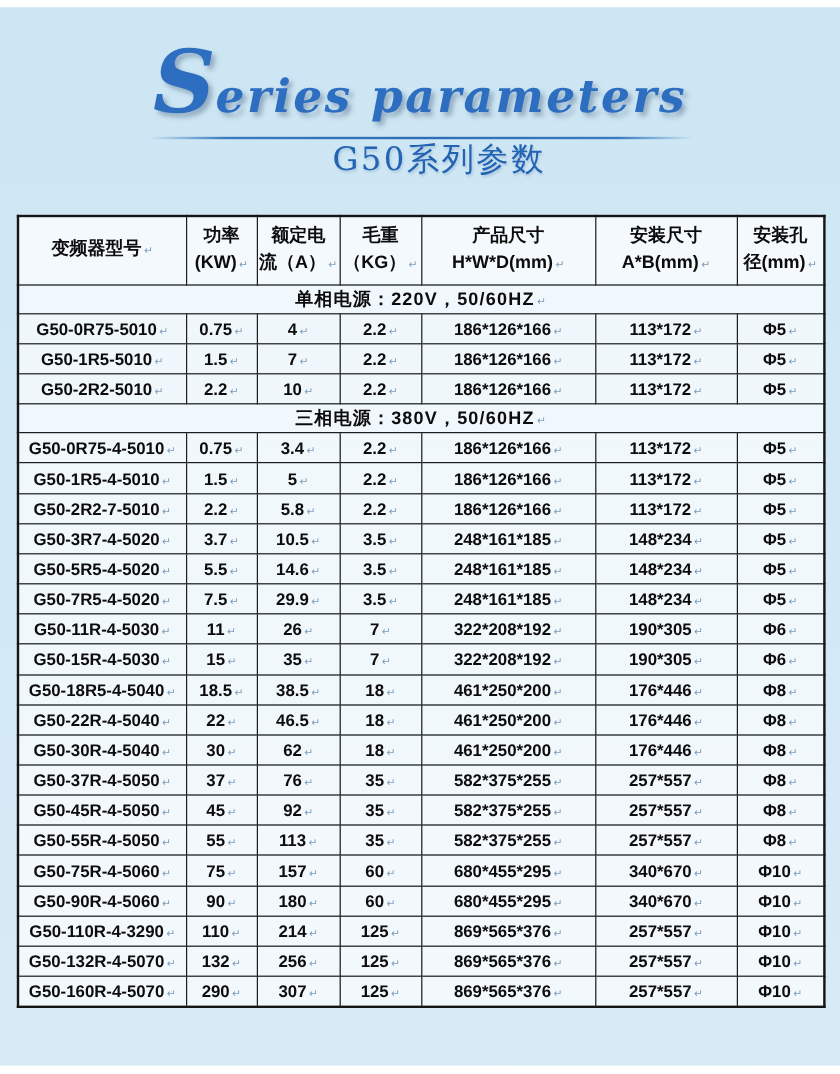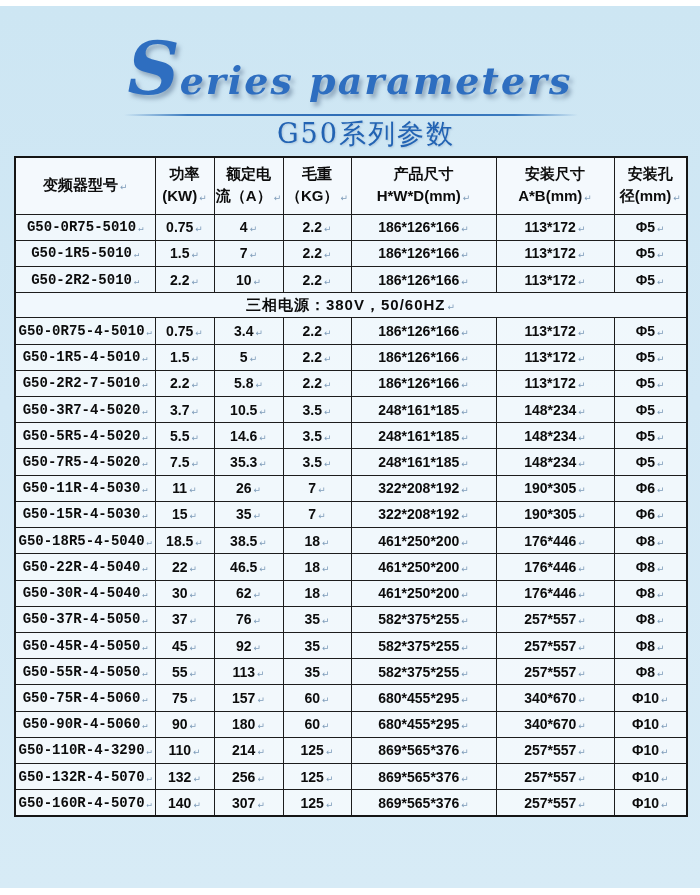--- a/index.html
+++ b/index.html
@@ -50,21 +50,21 @@
     text-align: center;
     font-family: "DejaVu Serif", "Liberation Serif", serif;
     font-size: 27px;
     line-height: 32px;
     letter-spacing: 2px;
     color: #2263b3;
     text-shadow: 1px 1px 2px rgba(120,150,185,0.4);
   }
   table.spec {
     position: absolute;
-    left: 14px; top: 156px;
+    left: 14px; top: 179px;
     width: 672px; height: 661px;
     border-collapse: collapse;
     table-layout: fixed;
     border: 2px solid #151515;
   }
   table.spec th, table.spec td {
     border: 1.5px solid #1d1d1d;
     color: #0c0c0c;
     font-weight: bold;
     text-align: center;
@@ -86,21 +86,20 @@
     letter-spacing: 1px;
   }
   tr.data-row td {
     height: 25px;
     background: rgba(255,255,255,0.68);
     font-size: 14px;
   }
   td.model {
     text-align: left;
     padding-left: 8px;
-    font-family: Liberation Mono, monospace;
   }
   .mark {
     font-size: 9px;
     font-weight: normal;
     color: #7e9cb9;
     margin-left: 2px;
     vertical-align: baseline;
   }
 </style>
 </head>
@@ -149,20 +148,23 @@
         <span class="hline">安装尺寸</span>
         <span class="hline"><span>A*B(mm)</span><span class="mark">↵</span></span>
       </th>
       <th>
         <span class="hline">安装孔</span>
         <span class="hline"><span>径(mm)</span><span class="mark">↵</span></span>
       </th>
     </tr>
   </thead>
   <tbody>
+      <tr class="section-row">
+        <td colspan="7"><span>单相电源：220V，50/60HZ</span><span class="mark">↵</span></td>
+      </tr>
       <tr class="data-row">
         <td class="model"><span>G50-0R75-5010</span><span class="mark">↵</span></td>
         <td><span>0.75</span><span class="mark">↵</span></td>
         <td><span>4</span><span class="mark">↵</span></td>
         <td><span>2.2</span><span class="mark">↵</span></td>
         <td><span>186*126*166</span><span class="mark">↵</span></td>
         <td><span>113*172</span><span class="mark">↵</span></td>
         <td><span>Φ5</span><span class="mark">↵</span></td>
       </tr>
       <tr class="data-row">
@@ -227,21 +229,21 @@
         <td><span>5.5</span><span class="mark">↵</span></td>
         <td><span>14.6</span><span class="mark">↵</span></td>
         <td><span>3.5</span><span class="mark">↵</span></td>
         <td><span>248*161*185</span><span class="mark">↵</span></td>
         <td><span>148*234</span><span class="mark">↵</span></td>
         <td><span>Φ5</span><span class="mark">↵</span></td>
       </tr>
       <tr class="data-row">
         <td class="model"><span>G50-7R5-4-5020</span><span class="mark">↵</span></td>
         <td><span>7.5</span><span class="mark">↵</span></td>
-        <td><span>35.3</span><span class="mark">↵</span></td>
+        <td><span>29.9</span><span class="mark">↵</span></td>
         <td><span>3.5</span><span class="mark">↵</span></td>
         <td><span>248*161*185</span><span class="mark">↵</span></td>
         <td><span>148*234</span><span class="mark">↵</span></td>
         <td><span>Φ5</span><span class="mark">↵</span></td>
       </tr>
       <tr class="data-row">
         <td class="model"><span>G50-11R-4-5030</span><span class="mark">↵</span></td>
         <td><span>11</span><span class="mark">↵</span></td>
         <td><span>26</span><span class="mark">↵</span></td>
         <td><span>7</span><span class="mark">↵</span></td>
@@ -343,21 +345,21 @@
         <td class="model"><span>G50-132R-4-5070</span><span class="mark">↵</span></td>
         <td><span>132</span><span class="mark">↵</span></td>
         <td><span>256</span><span class="mark">↵</span></td>
         <td><span>125</span><span class="mark">↵</span></td>
         <td><span>869*565*376</span><span class="mark">↵</span></td>
         <td><span>257*557</span><span class="mark">↵</span></td>
         <td><span>Φ10</span><span class="mark">↵</span></td>
       </tr>
       <tr class="data-row">
         <td class="model"><span>G50-160R-4-5070</span><span class="mark">↵</span></td>
-        <td><span>140</span><span class="mark">↵</span></td>
+        <td><span>290</span><span class="mark">↵</span></td>
         <td><span>307</span><span class="mark">↵</span></td>
         <td><span>125</span><span class="mark">↵</span></td>
         <td><span>869*565*376</span><span class="mark">↵</span></td>
         <td><span>257*557</span><span class="mark">↵</span></td>
         <td><span>Φ10</span><span class="mark">↵</span></td>
       </tr>
     </tbody>
 </table>
 
 </body></html>

